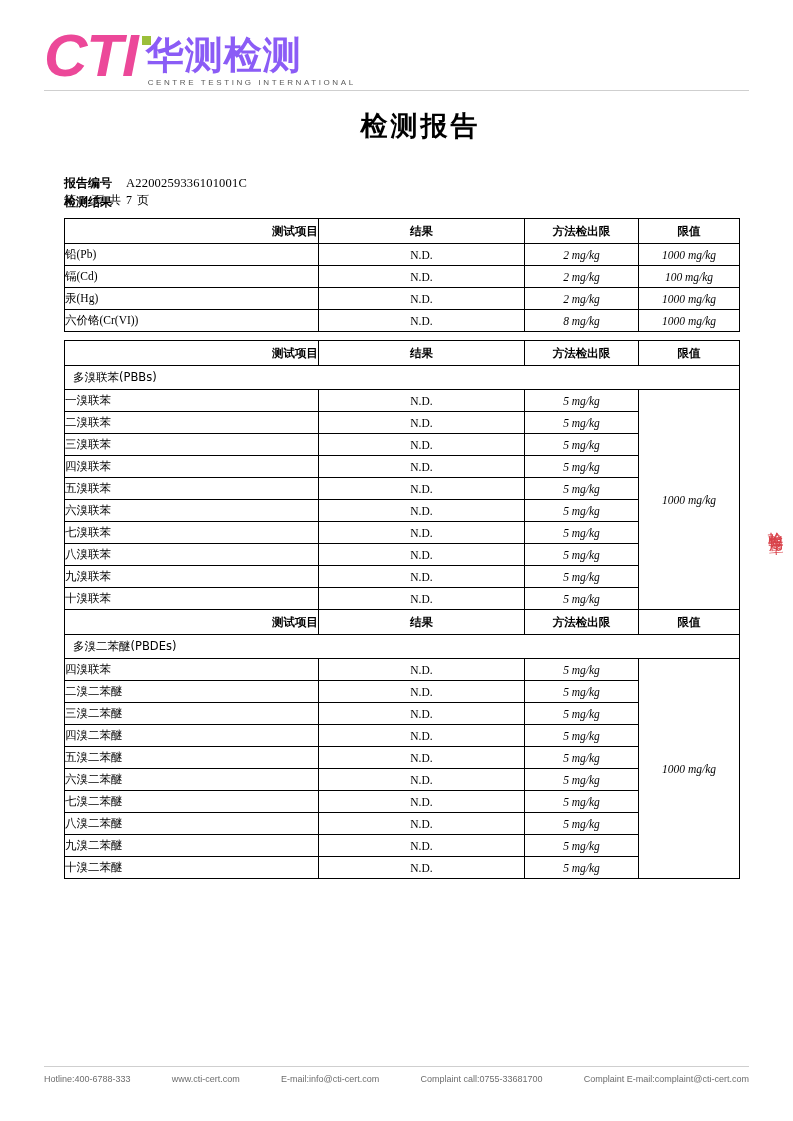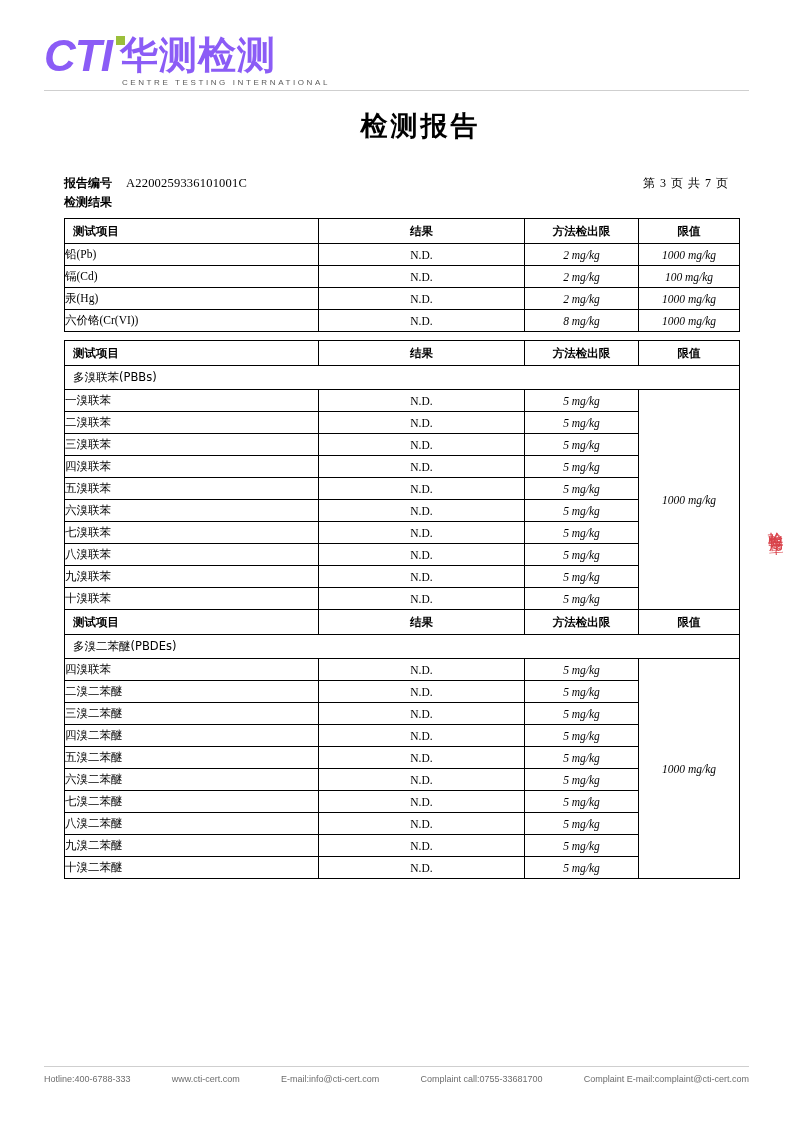--- a/index.html
+++ b/index.html
@@ -28,23 +28,23 @@
     position: absolute;
     left: 44px;
     top: 34px;
     display: flex;
     align-items: flex-start;
   }
   .logo-cti {
     font-family: "Liberation Sans", sans-serif;
     font-weight: bold;
     font-style: italic;
-    font-size: 44px;
+    font-size: 60px;
     letter-spacing: -1px;
-    color: #8b5cf6;
+    color: #ec4899;
     line-height: 44px;
   }
   .logo-cn-wrap {
     margin-left: 8px;
     position: relative;
   }
   .logo-cn {
     font-family: Liberation Sans, sans-serif;
     font-weight: bold;
     font-size: 38px;
@@ -93,20 +93,21 @@
   
   .meta-row {
     position: absolute;
     top: 175px;
     left: 64px;
     width: 665px;
     display: flex;
     justify-content: space-between;
     align-items: baseline;
     font-size: 12.5px;
+    flex-direction: column;
   }
   .meta-left { display: flex; align-items: baseline; }
   .meta-label {
     font-family: "DejaVu Sans", sans-serif;
     font-weight: bold;
     font-size: 12px;
   }
   .meta-value {
     font-family: "Liberation Serif", serif;
     font-size: 12.5px;
@@ -142,21 +143,21 @@
     font-size: 11.5px;
     font-family: "Liberation Serif", serif;
   }
   .hdr td {
     font-family: "DejaVu Sans", sans-serif;
     font-weight: bold;
     font-size: 11.5px;
     text-align: center;
     height: 24px;
   }
-  .hdr td.left { text-align: left; padding-left: 8px; }
+  .hdr td.left { text-align: right; padding-left: 8px; }
   .c-item { width: 245px; text-align: left; padding-left: 8px !important; }
   .c-res  { width: 205px; text-align: center; }
   .c-lod  { width: 113px; text-align: center; }
   .c-lim  { width: 100px; text-align: center; }
   .grp td {
     font-family: "DejaVu Sans", sans-serif;
     font-weight: normal;
     font-size: 11.5px;
     text-align: left;
     padding-left: 8px;

